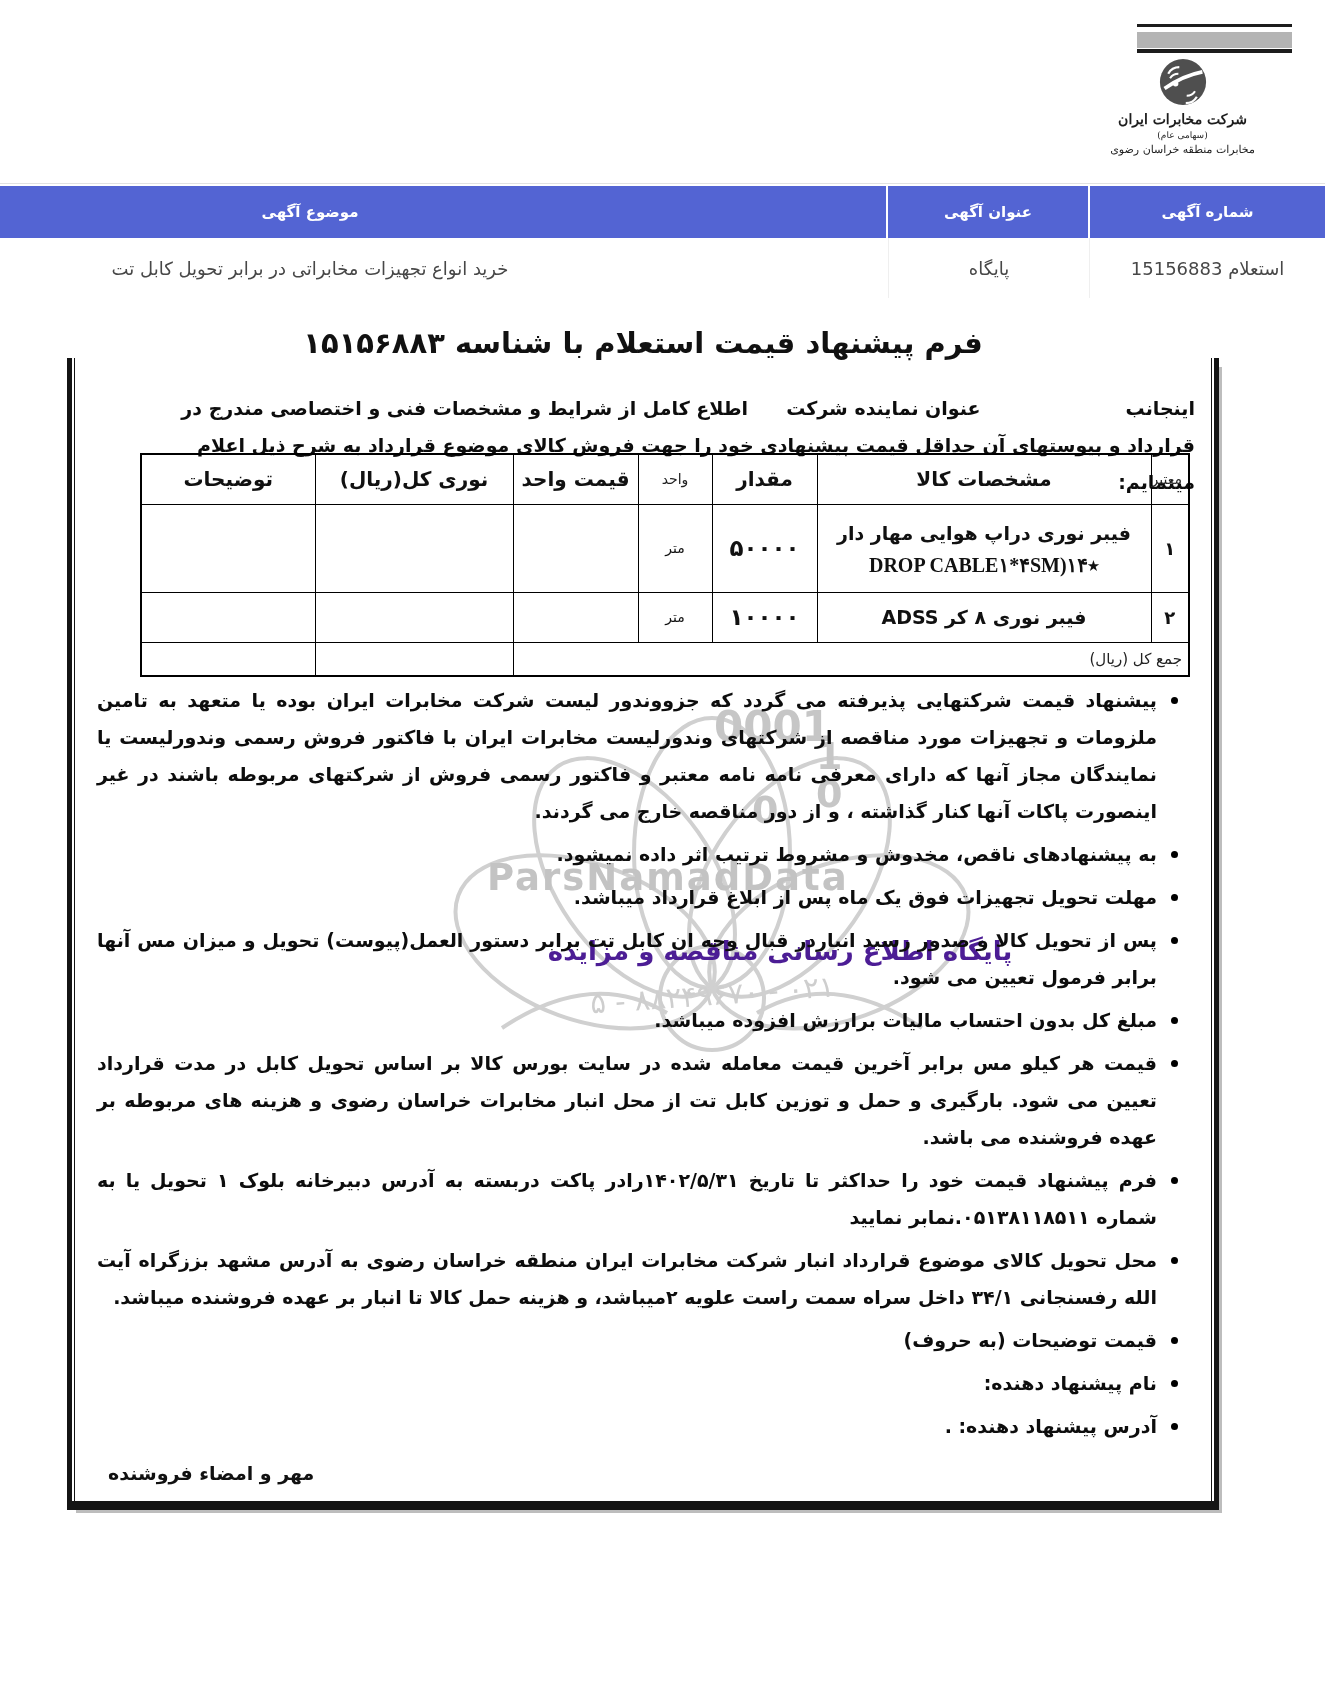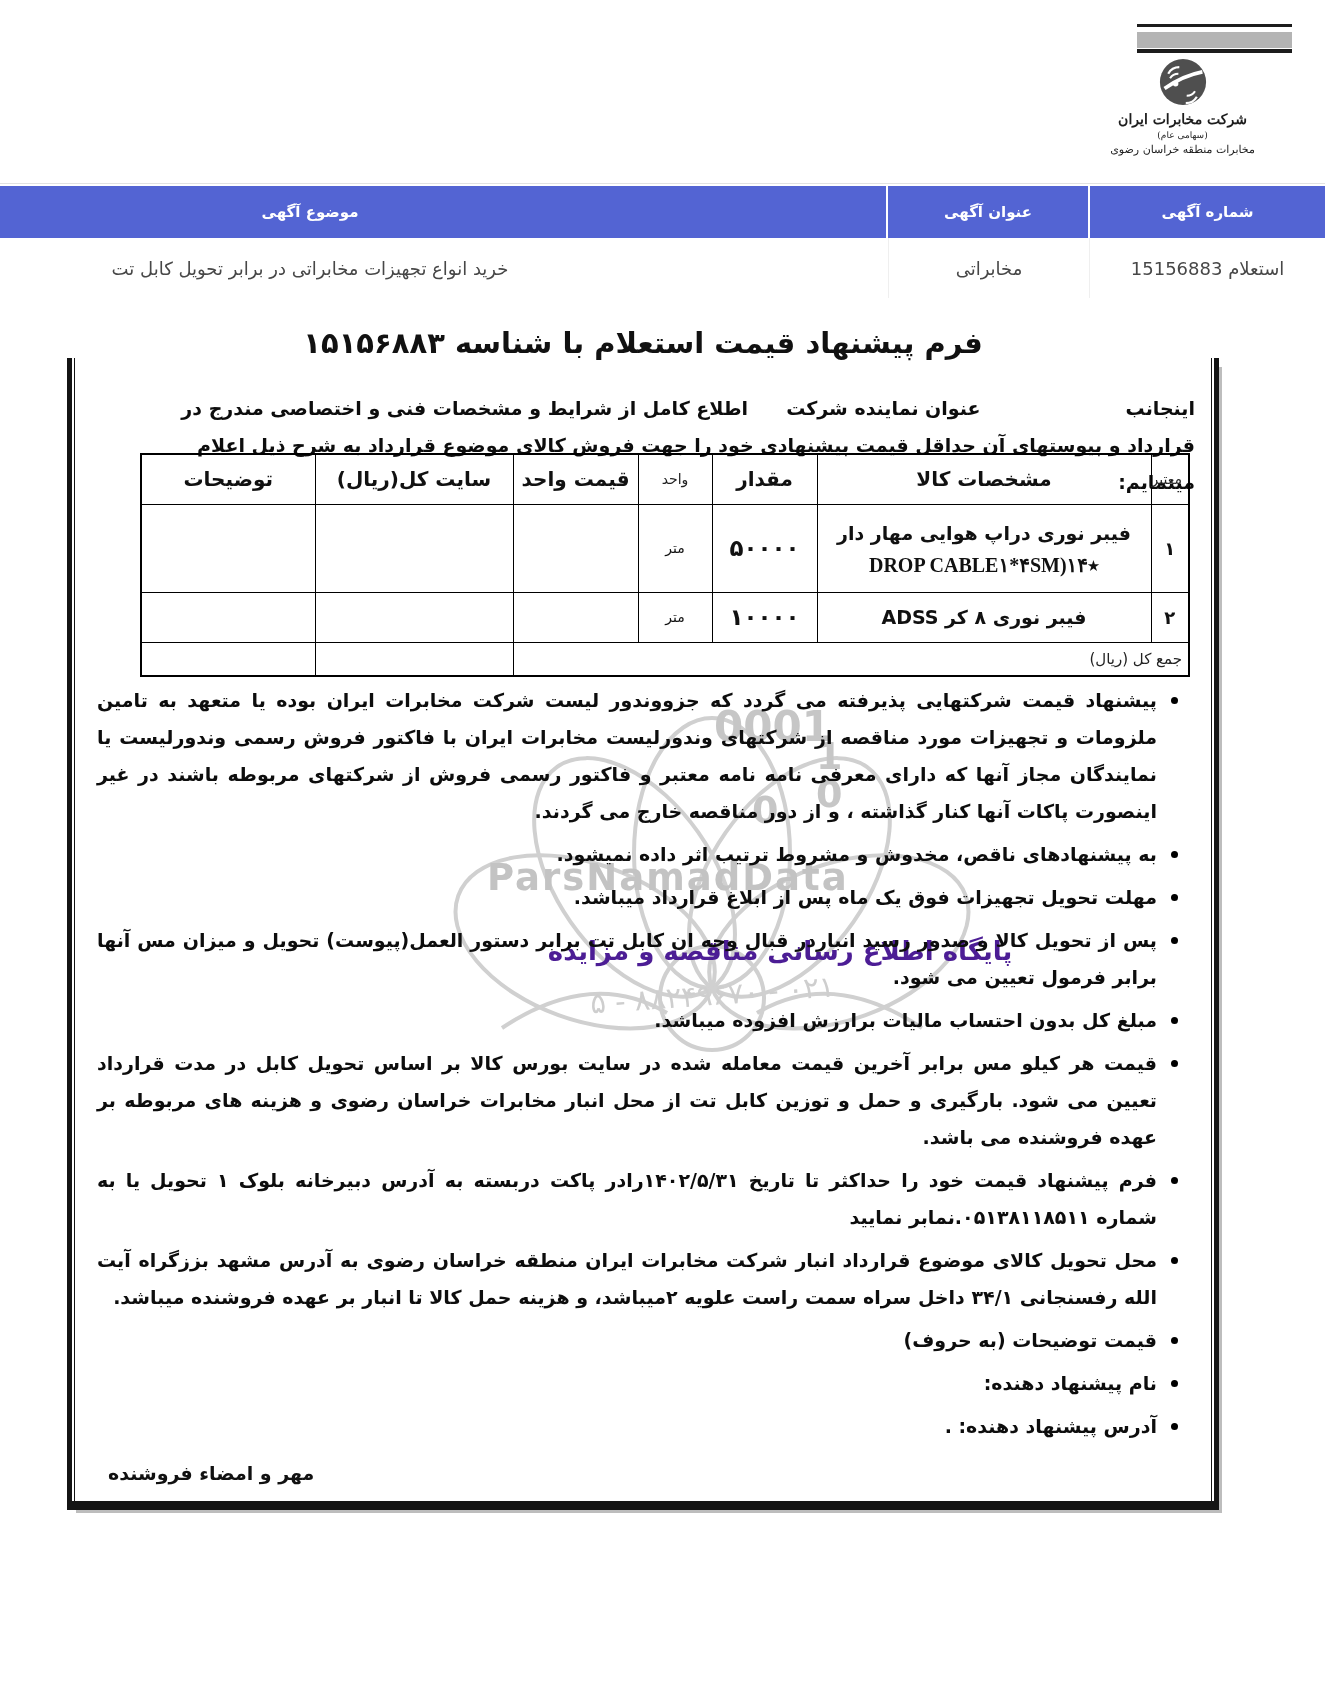--- a/index.html
+++ b/index.html
@@ -132,21 +132,21 @@
 <div class="abs ad-head">
   <div class="cell c-subject">موضوع آگهی</div>
   <div class="c-spacer"></div>
   <div class="cell c-title">عنوان آگهی</div>
   <div class="cell c-number">شماره آگهی</div>
 </div>
 
 <div class="abs ad-vals">
   <div class="cell c-subject">خرید انواع تجهیزات مخابراتی در برابر تحویل کابل تت</div>
   <div class="c-spacer"></div>
-  <div class="cell c-title">مخابراتی</div>
+  <div class="cell c-title">پایگاه</div>
   <div class="cell c-number">استعلام 15156883</div>
 </div>
 
 <div class="abs frame">
   <div class="frame-inner"></div>
 </div>
 
 <div class="abs doc-title">فرم پیشنهاد قیمت  استعلام با شناسه ۱۵۱۵۶۸۸۳</div>
 
 <div class="abs intro">
@@ -165,21 +165,21 @@
       <col style="width:198px">
       <col style="width:174px">
   </colgroup>
   <tbody>
       <tr style="height:50px;">
     <th class="th-s">معتبر</th>
     <th class="th-b">مشخصات کالا</th>
     <th class="th-b">مقدار</th>
     <th class="th-s">واحد</th>
     <th class="th-b">قیمت واحد</th>
-    <th class="th-b">سایت کل(ریال)</th>
+    <th class="th-b">نوری کل(ریال)</th>
     <th class="th-b">توضیحات</th>
   </tr>
   <tr style="height:88px;">
     <td class="row-no">۱</td>
     <td>
       <div class="item-fa">فیبر نوری دراپ هوایی مهار دار</div>
       <div class="item-en">DROP CABLE۱*۴SM)۱٭۴</div>
     </td>
     <td class="qty">۵۰۰۰۰</td>
     <td class="unit">متر</td>

